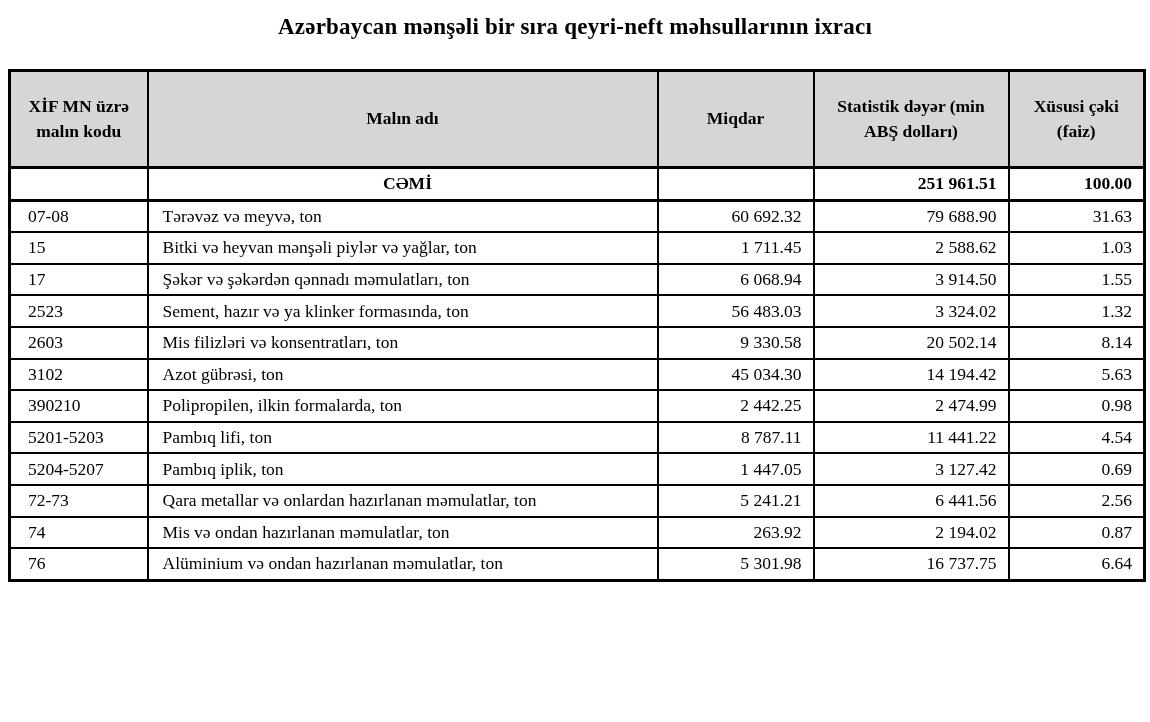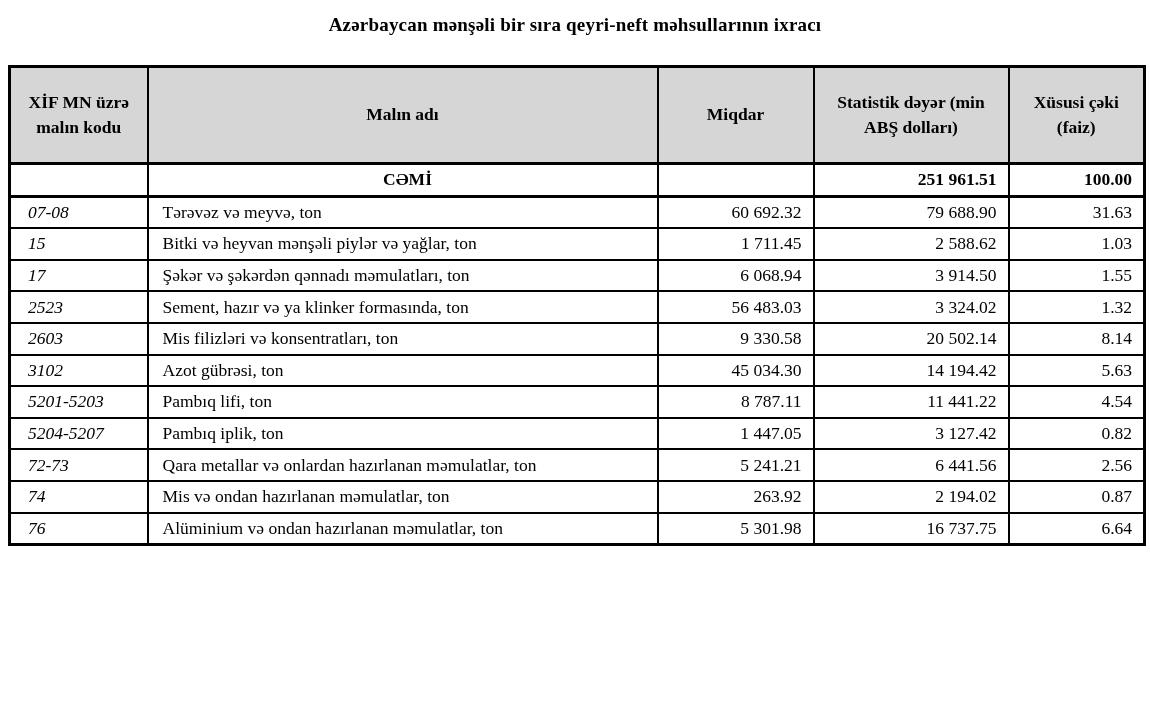--- a/index.html
+++ b/index.html
@@ -7,21 +7,21 @@
     padding: 0;
     background: #ffffff;
     width: 1150px;
     height: 722px;
     font-family: "Liberation Serif", "DejaVu Serif", serif;
     color: #000000;
     overflow: hidden;
   }
   .page-title {
     text-align: center;
-    font-size: 19px;
+    font-size: 23px;
     font-weight: bold;
     margin: 14px 0 7px 0;
     letter-spacing: 0.2px;
   }
   table.exports {
     border-collapse: collapse;
     table-layout: fixed;
     width: 1135px;
     margin: 29px 0 0 8px;
     border: 3px solid #000000;
@@ -47,21 +47,21 @@
   td {
     border: 2px solid #000000;
     font-size: 17.5px;
     height: 29.6px;
     padding: 0;
     vertical-align: middle;
     background: #ffffff;
     white-space: nowrap;
     overflow: hidden;
   }
-  td.code { text-align: left; padding-left: 17px; font-style: italic; }
+  td.code { text-align: left; padding-left: 17px; }
   td.name { text-align: left; padding-left: 14px; }
   td.num  { text-align: right; padding-right: 11px; }
   td.center { text-align: center; padding-right: 0; }
   tr.total-row td { font-weight: bold; border-bottom: 3px solid #000000; }
   tr.total-row td.name { text-align: center; padding-left: 10px; }
 </style>
 </head>
 <body>
 
 <div class="page">
@@ -136,36 +136,43 @@
 
   <tr>
     <td class="code">3102</td>
     <td class="name">Azot gübrəsi, ton</td>
     <td class="num">45 034.30</td>
     <td class="num">14 194.42</td>
     <td class="num">5.63</td>
   </tr>
 
 
+  <tr>
+    <td class="code">390210</td>
+    <td class="name">Polipropilen, ilkin formalarda, ton</td>
+    <td class="num">2 442.25</td>
+    <td class="num">2 474.99</td>
+    <td class="num">0.98</td>
+  </tr>
 
 
   <tr>
     <td class="code">5201-5203</td>
     <td class="name">Pambıq lifi, ton</td>
     <td class="num">8 787.11</td>
     <td class="num">11 441.22</td>
     <td class="num">4.54</td>
   </tr>
 
   <tr>
     <td class="code">5204-5207</td>
     <td class="name">Pambıq iplik, ton</td>
     <td class="num">1 447.05</td>
     <td class="num">3 127.42</td>
-    <td class="num">0.82</td>
+    <td class="num">0.69</td>
   </tr>
 
   <tr>
     <td class="code">72-73</td>
     <td class="name">Qara metallar və onlardan hazırlanan məmulatlar, ton</td>
     <td class="num">5 241.21</td>
     <td class="num">6 441.56</td>
     <td class="num">2.56</td>
   </tr>
 

